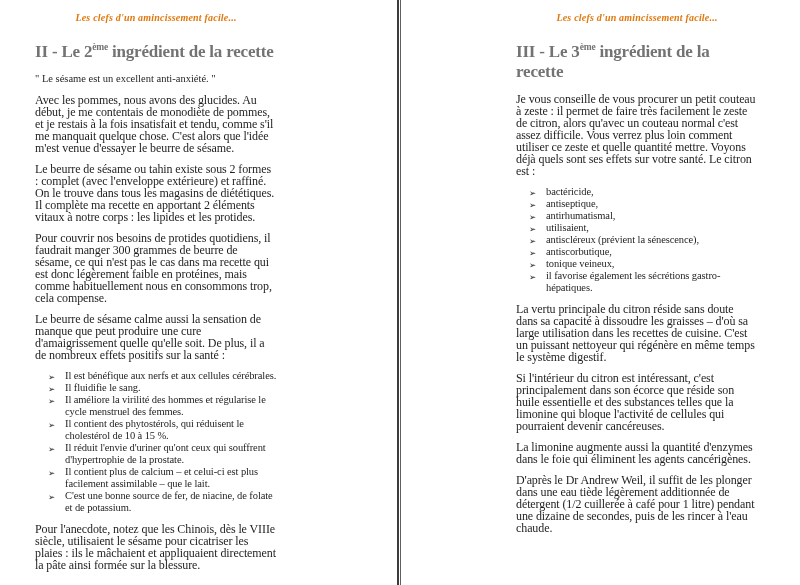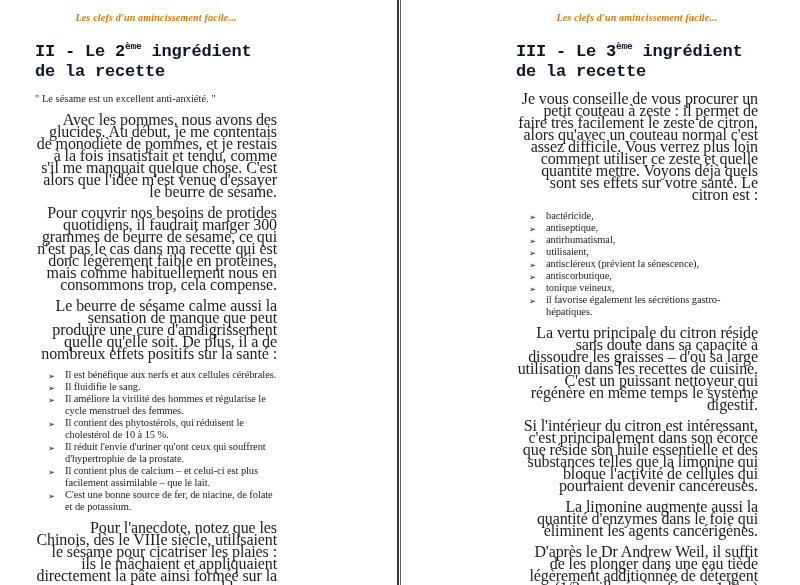--- a/index.html
+++ b/index.html
@@ -16,30 +16,29 @@
   .page-right { width: 400px; border-left: 1px solid #5f5f5f; padding: 12px 0 0 115px; }
   .col { width: 242px; }
   .running-header {
     text-align: center;
     font-size: 10px; font-weight: bold; font-style: italic;
     color: #e0780e; letter-spacing: 0.2px;
     margin-bottom: 0;
   }
   .chapter-title {
     margin-top: 19px; margin-bottom: 11px;
-    font-size: 17px; font-weight: bold; color: #0f172a;
-    letter-spacing: -0.2px; line-height: 20px; font-family: Liberation Mono, monospace;
+    font-size: 17px; font-weight: bold; color: #737373;
+    letter-spacing: -0.2px; line-height: 20px;
   }
   .chapter-title .sup {
     font-size: 9.5px; vertical-align: super; line-height: 0;
   }
   .para {
-    font-size: 16px; line-height: 12px; letter-spacing: -0.1px;
+    font-size: 12px; line-height: 12px; letter-spacing: -0.1px;
     margin-bottom: 9px;
-    text-align: right;
   }
   .quote { font-size: 10.5px; line-height: 12px; margin-bottom: 9px; }
   ul.arrow-list { list-style: none; margin: 0 0 9px 0; }
   ul.arrow-list li {
     position: relative; padding-left: 30px;
     font-size: 10.5px; line-height: 12px; letter-spacing: -0.1px;
   }
   ul.arrow-list li .marker {
     position: absolute; left: 13px; top: 0.5px;
     font-family: "DejaVu Sans", sans-serif;
@@ -52,20 +51,21 @@
 <div class="spread">
 
   <div class="page page-left">
     <div class="col">
       <div class="running-header">Les clefs d'un amincissement facile...</div>
       <h1 class="chapter-title"><span>II - Le 2</span><span class="sup">ème</span><span> ingrédient de la recette</span></h1>
 
       <p class="quote">" Le sésame est un excellent anti-anxiété. "</p>
 
       <p class="para">Avec les pommes, nous avons des glucides. Au début, je me contentais de monodiète de pommes, et je restais à la fois insatisfait et tendu, comme s'il me manquait quelque chose. C'est alors que l'idée m'est venue d'essayer le beurre de sésame.</p>
+      <p class="para">Le beurre de sésame ou tahin existe sous 2 formes : complet (avec l'enveloppe extérieure) et raffiné. On le trouve dans tous les magasins de diététiques. Il complète ma recette en apportant 2 éléments vitaux à notre corps : les lipides et les protides.</p>
       <p class="para">Pour couvrir nos besoins de protides quotidiens, il faudrait manger 300 grammes de beurre de sésame, ce qui n'est pas le cas dans ma recette qui est donc légèrement faible en protéines, mais comme habituellement nous en consommons trop, cela compense.</p>
       <p class="para">Le beurre de sésame calme aussi la sensation de manque que peut produire une cure d'amaigrissement quelle qu'elle soit. De plus, il a de nombreux effets positifs sur la santé :</p>
 
       <ul class="arrow-list">
         <li><span class="marker">➢</span><span>Il est bénéfique aux nerfs et aux cellules cérébrales.</span></li>
         <li><span class="marker">➢</span><span>Il fluidifie le sang.</span></li>
         <li><span class="marker">➢</span><span>Il améliore la virilité des hommes et régularise le cycle menstruel des femmes.</span></li>
         <li><span class="marker">➢</span><span>Il contient des phytostérols, qui réduisent le cholestérol de 10 à 15 %.</span></li>
         <li><span class="marker">➢</span><span>Il réduit l'envie d'uriner qu'ont ceux qui souffrent d'hypertrophie de la prostate.</span></li>
         <li><span class="marker">➢</span><span>Il contient plus de calcium – et celui-ci est plus facilement assimilable – que le lait.</span></li>

